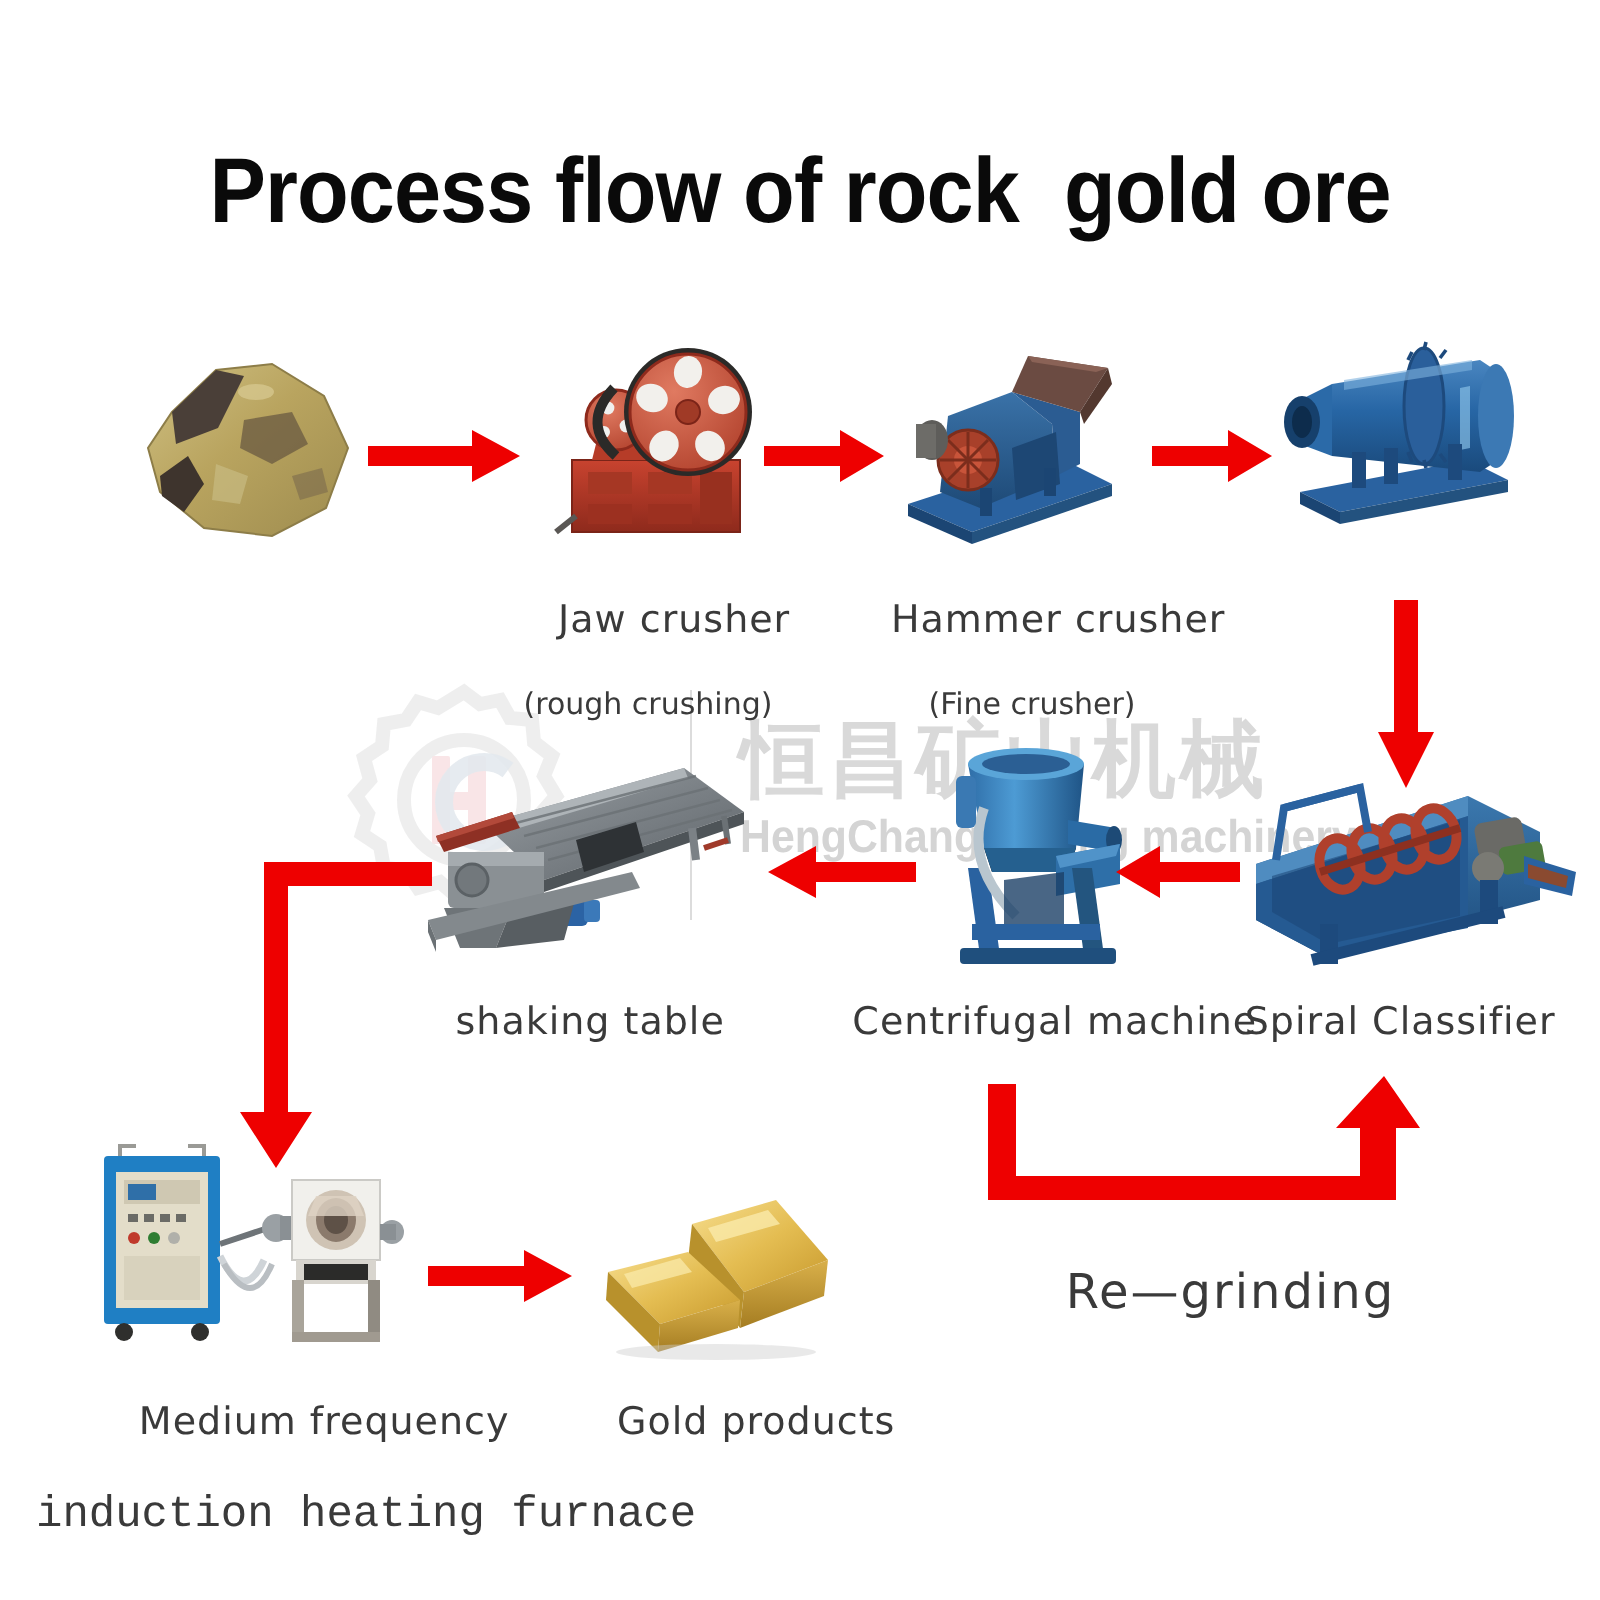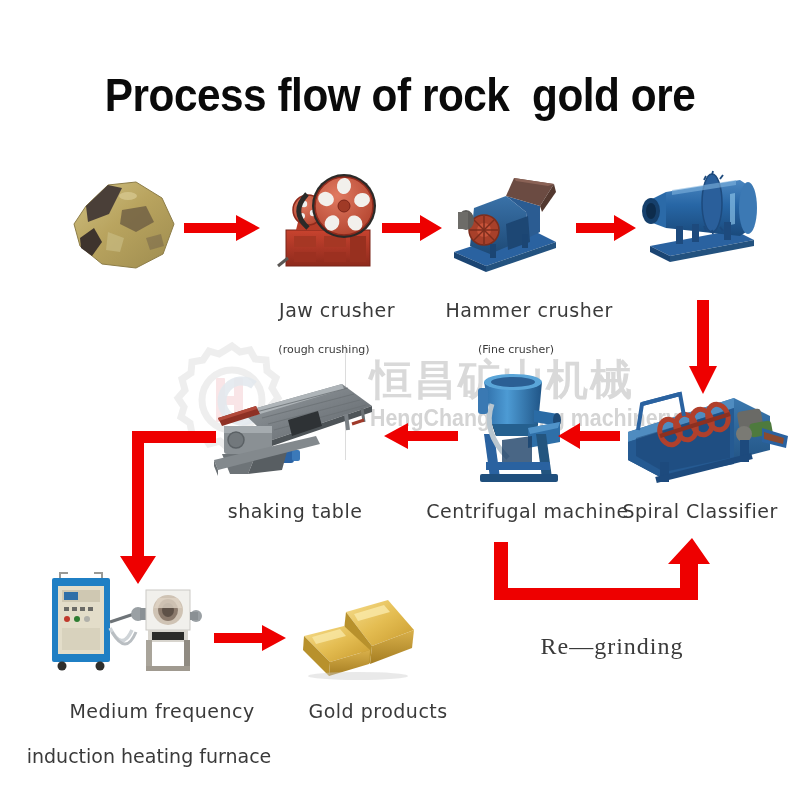--- a/index.html
+++ b/index.html
@@ -50,21 +50,21 @@
   .label {
     position:absolute;
     font-family:"DejaVu Sans", sans-serif;
     font-size:19px;
     color:#3a3a3a;
     text-align:center;
     white-space:pre;
     line-height:1.18;
     letter-spacing:0.5px;
   }
-  .label .sub { font-size:11px; display:block; letter-spacing:0px; }
+  .label .sub { font-size:15px; display:block; letter-spacing:0px; }
 
   
   .fig { position:absolute; }
   .fig svg { display:block; }
 
   
   .arrow { position:absolute; }
 </style>
 </head>
 <body>
@@ -456,21 +456,21 @@
       <path d="M8 40 L34 66 L33 80 L7 54 Z" fill="#b8912c"></path>
 
       <path d="M58 18 L88 9 L94 16 L62 25 Z" fill="#faeaaa" opacity="0.8"></path>
       <path d="M16 41 L44 33 L50 40 L20 48 Z" fill="#faeaaa" opacity="0.75"></path>
       <ellipse cx="62" cy="80" rx="50" ry="4" fill="#cfcfcf" opacity="0.45"></ellipse>
     </svg>
   </div>
 
   <div class="label" style="left:18px; top:678px; width:262px;">
     <span>Medium frequency</span>
-    <span class="sub" style="font-size:19px;">induction heating furnace</span>
+    <span class="sub" style="font-size:22px;font-family:Liberation Mono, monospace;">induction heating furnace</span>
   </div>
 
   <div class="label" style="left:276px; top:678px; width:178px;">
     <span>Gold products</span>
   </div>
 
   <div class="arrow" style="left:184px; top:212px;">
     <svg width="78" height="32" viewBox="0 0 78 32">
       <path d="M0 11 L52 11 L52 3 L76 16 L52 29 L52 21 L0 21 Z" fill="#ee0000"></path>
     </svg>
@@ -518,17 +518,17 @@
     </svg>
   </div>
 
   <div class="arrow" style="left:490px; top:538px;">
     <svg width="222" height="72" viewBox="0 0 222 72">
       <path d="M4 4 L18 4 L18 50 L196 50 L196 62 L4 62 Z" fill="#ee0000"></path>
       <path d="M190 62 L190 26 L178 26 L202 0 L220 26 L208 26 L208 62 Z" fill="#ee0000"></path>
     </svg>
   </div>
 
-  <div class="label" style="left:478px; top:604px; width:240px; font-size:24px; letter-spacing:1px;font-family:Liberation Serif, serif;">
+  <div class="label" style="left:478px; top:604px; width:240px; font-size:24px; letter-spacing:1px;">
     <span>Re—grinding</span>
   </div>
 
 </div>
 
 </body></html>

